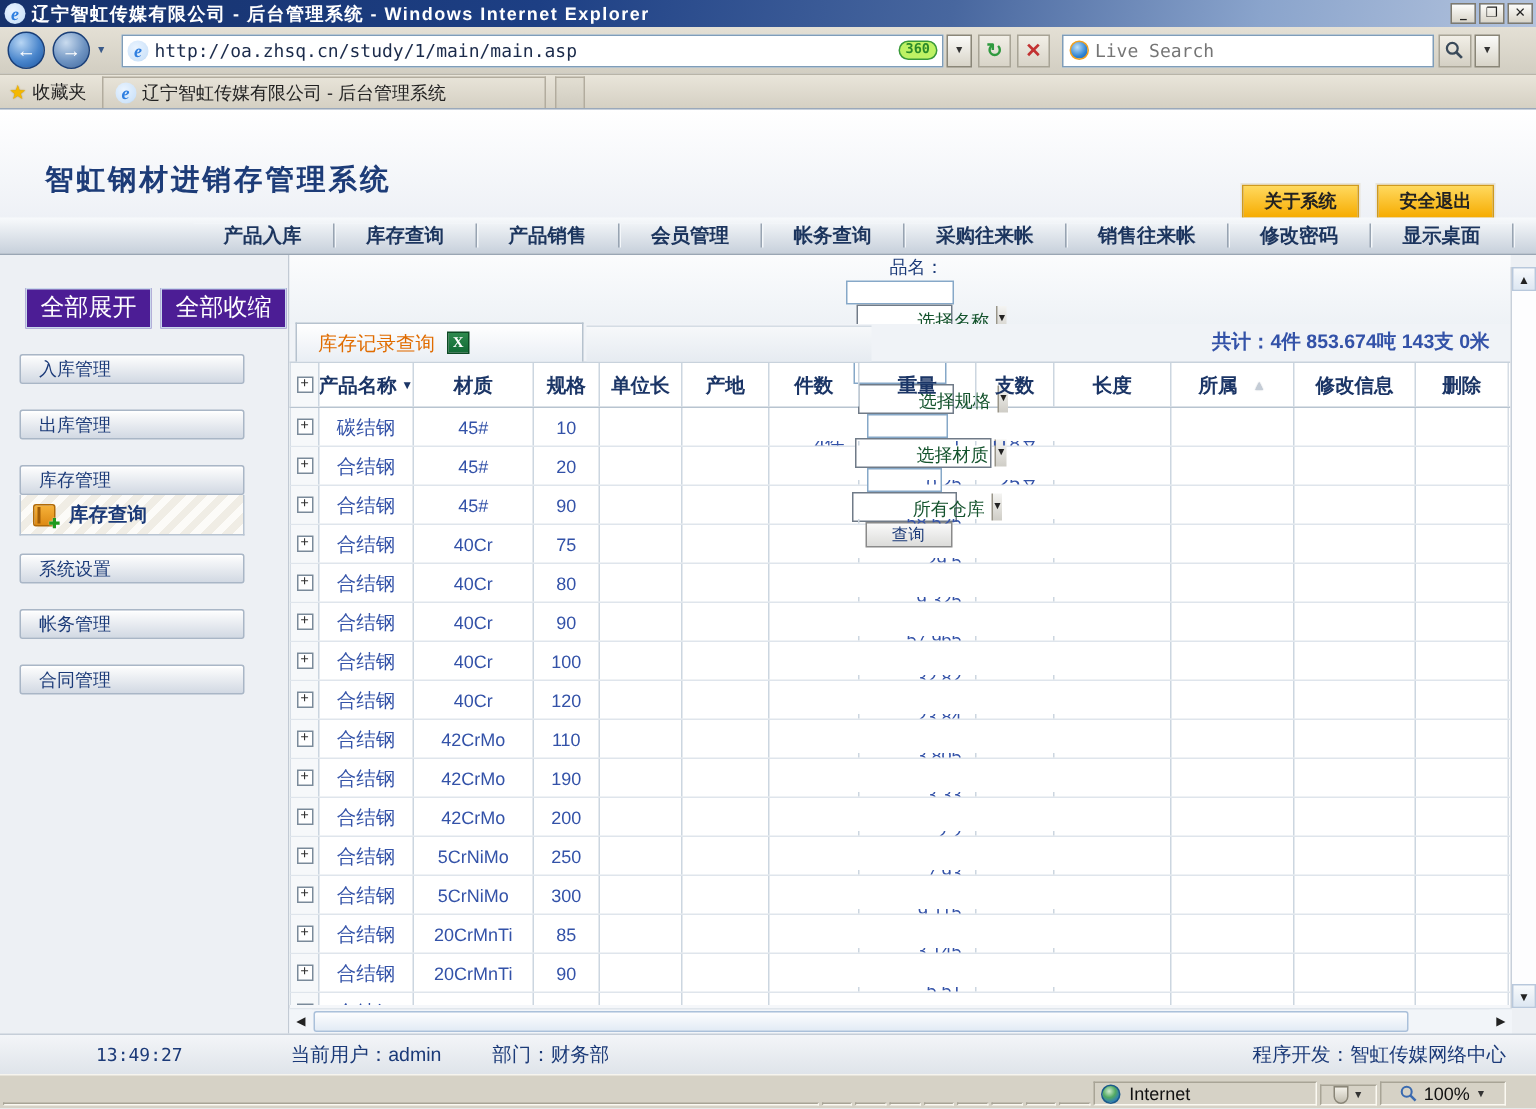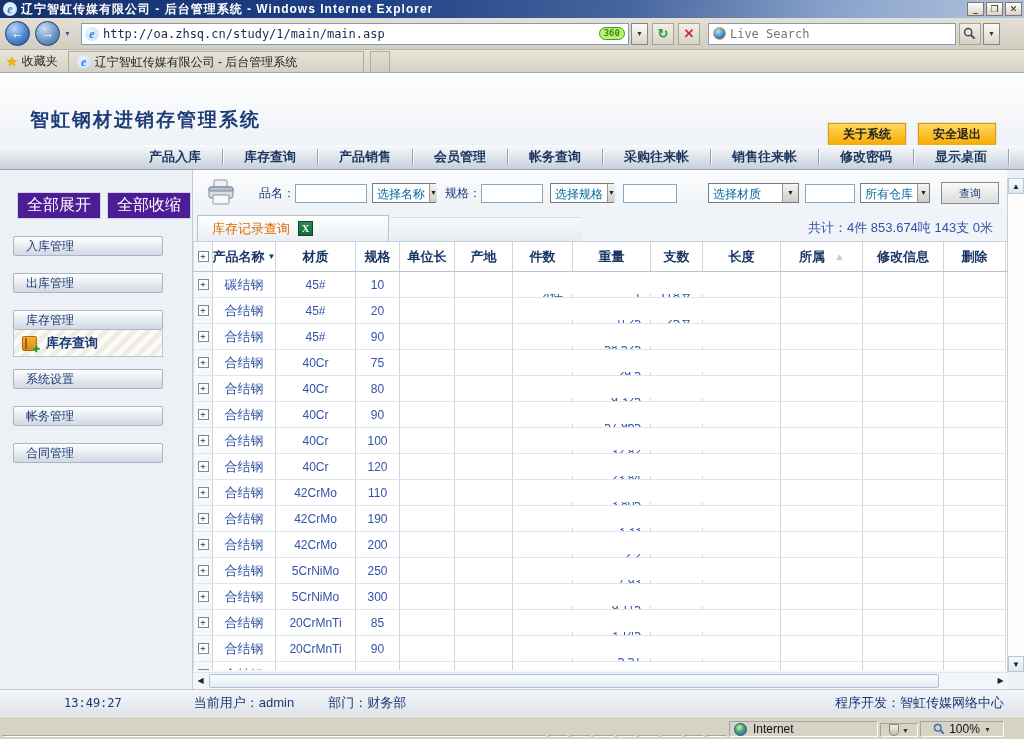--- a/index.html
+++ b/index.html
@@ -100,43 +100,43 @@
   .bookico i { position:absolute; left:2px; top:1px; bottom:1px; width:2px; background:#a05c06; }
   .bookico b { position:absolute; right:-4px; bottom:-4px; color:#1f9a1f; font-size:9px;
     line-height:9px; text-shadow:0 0 1px #fff; }
   .sideitem .lbl { margin-left:9px; color:#1b3a78; font-weight:bold; font-size:13px; }
   .panel.compact { margin-top:12px; }
 
   
   .content { position:absolute; left:192px; top:0; width:815px; height:519px;
     background:#f5f7fa; border-left:1px solid #c2cad4; }
   .filter { height:46px; display:flex; align-items:center;
-    background:linear-gradient(#fbfcfd,#eef2f6); }
+    background:linear-gradient(#fbfcfd,#eef2f6);flex-direction:column; }
   .flabel { color:#1b3a78; font-size:12px; }
   .finput { height:19px; border:1px solid #86a8c8; background:#fff; outline:none;
     font:12px "Liberation Sans",sans-serif; padding:0 3px; color:#333; }
   .sel { height:20px; border:1px solid #707b88; background:#fff; display:flex; align-items:stretch; cursor:pointer; }
-  .sel .txt { padding:2px 4px 0; color:#0369a1; font-size:12px; white-space:nowrap; flex:1; }
+  .sel .txt { padding:2px 4px 0; color:#14532d; font-size:12px; white-space:nowrap; flex:1;margin-left:36px; }
   .sel .dd { width:16px; background:linear-gradient(#f4f4f2,#cfcdc6); border-left:1px solid #9a968a;
     font-size:7px; color:#222; text-align:center; line-height:18px; }
   .querybtn { height:22px; padding:0 17px; background:linear-gradient(#fafafa,#dcdcda);
     border:1px solid #8a8a8a; color:#1b3a78; font-size:11px; cursor:pointer; }
 
   .tabrow { height:26px; position:relative; display:flex; align-items:flex-end;
     border-bottom:1px solid #c8d2dc; background:#f0f3f7; }
   .rectab { width:192px; height:26px; margin-left:4px; background:linear-gradient(#ffffff,#e9eef4);
     border:1px solid #b6c2ce; border-bottom:none; display:flex; align-items:center;
     padding-left:14px; cursor:pointer; }
   .rectab .tl { color:#e06c00; font-size:13px; }
   .xlsico { width:15px; height:15px; margin-left:8px; background:linear-gradient(#2e8a4e,#116a34);
     border:1px solid #0c4a24; color:#fff; font:bold 10px "Liberation Serif",serif;
     text-align:center; line-height:14px; cursor:pointer; }
   .tabrow .stub { width:190px; height:24px; background:linear-gradient(#f6f8fa,#e6ebf1);
     border-top:1px solid #d4dce4; margin-left:2px; }
-  .summary { position:absolute; right:14px; bottom:4px; color:#3352a8; font-size:13px; white-space:nowrap; }
+  .summary { position:absolute; right:14px; bottom:4px; color:#3352a8; font-size:13px; white-space:nowrap;font-weight:bold; }
   .tr { display:flex; height:26px; border-bottom:1px solid #dfe5ec; border-left:1px solid #d6dde5; background:#fff; }
   .thead .tr { height:30px; border-bottom:1px solid #b8c4d0; }
   .td { border-right:1px solid #ccd6e0; display:flex; align-items:center; justify-content:center;
     color:#3352a8; font-size:12px; overflow:hidden; white-space:nowrap; }
   .thead .td { color:#1b3566; font-weight:bold; font-size:13px; }
   .td.cjk { font-size:13px; }
   .td.r { justify-content:flex-end; padding-right:9px;margin-top:22px; }
   .c0{width:19px; background:#f6f8fa;} .c1{width:63px;} .c2{width:80px;} .c3{width:44px;}
   .c4{width:55px;} .c5{width:58px;} .c6{width:60px;} .c7{width:78px;} .c8{width:52px;}
   .c9{width:78px;} .c10{width:82px;} .c11{width:81px;} .c12{width:62px; border-right:1px solid #d6dde5;}

